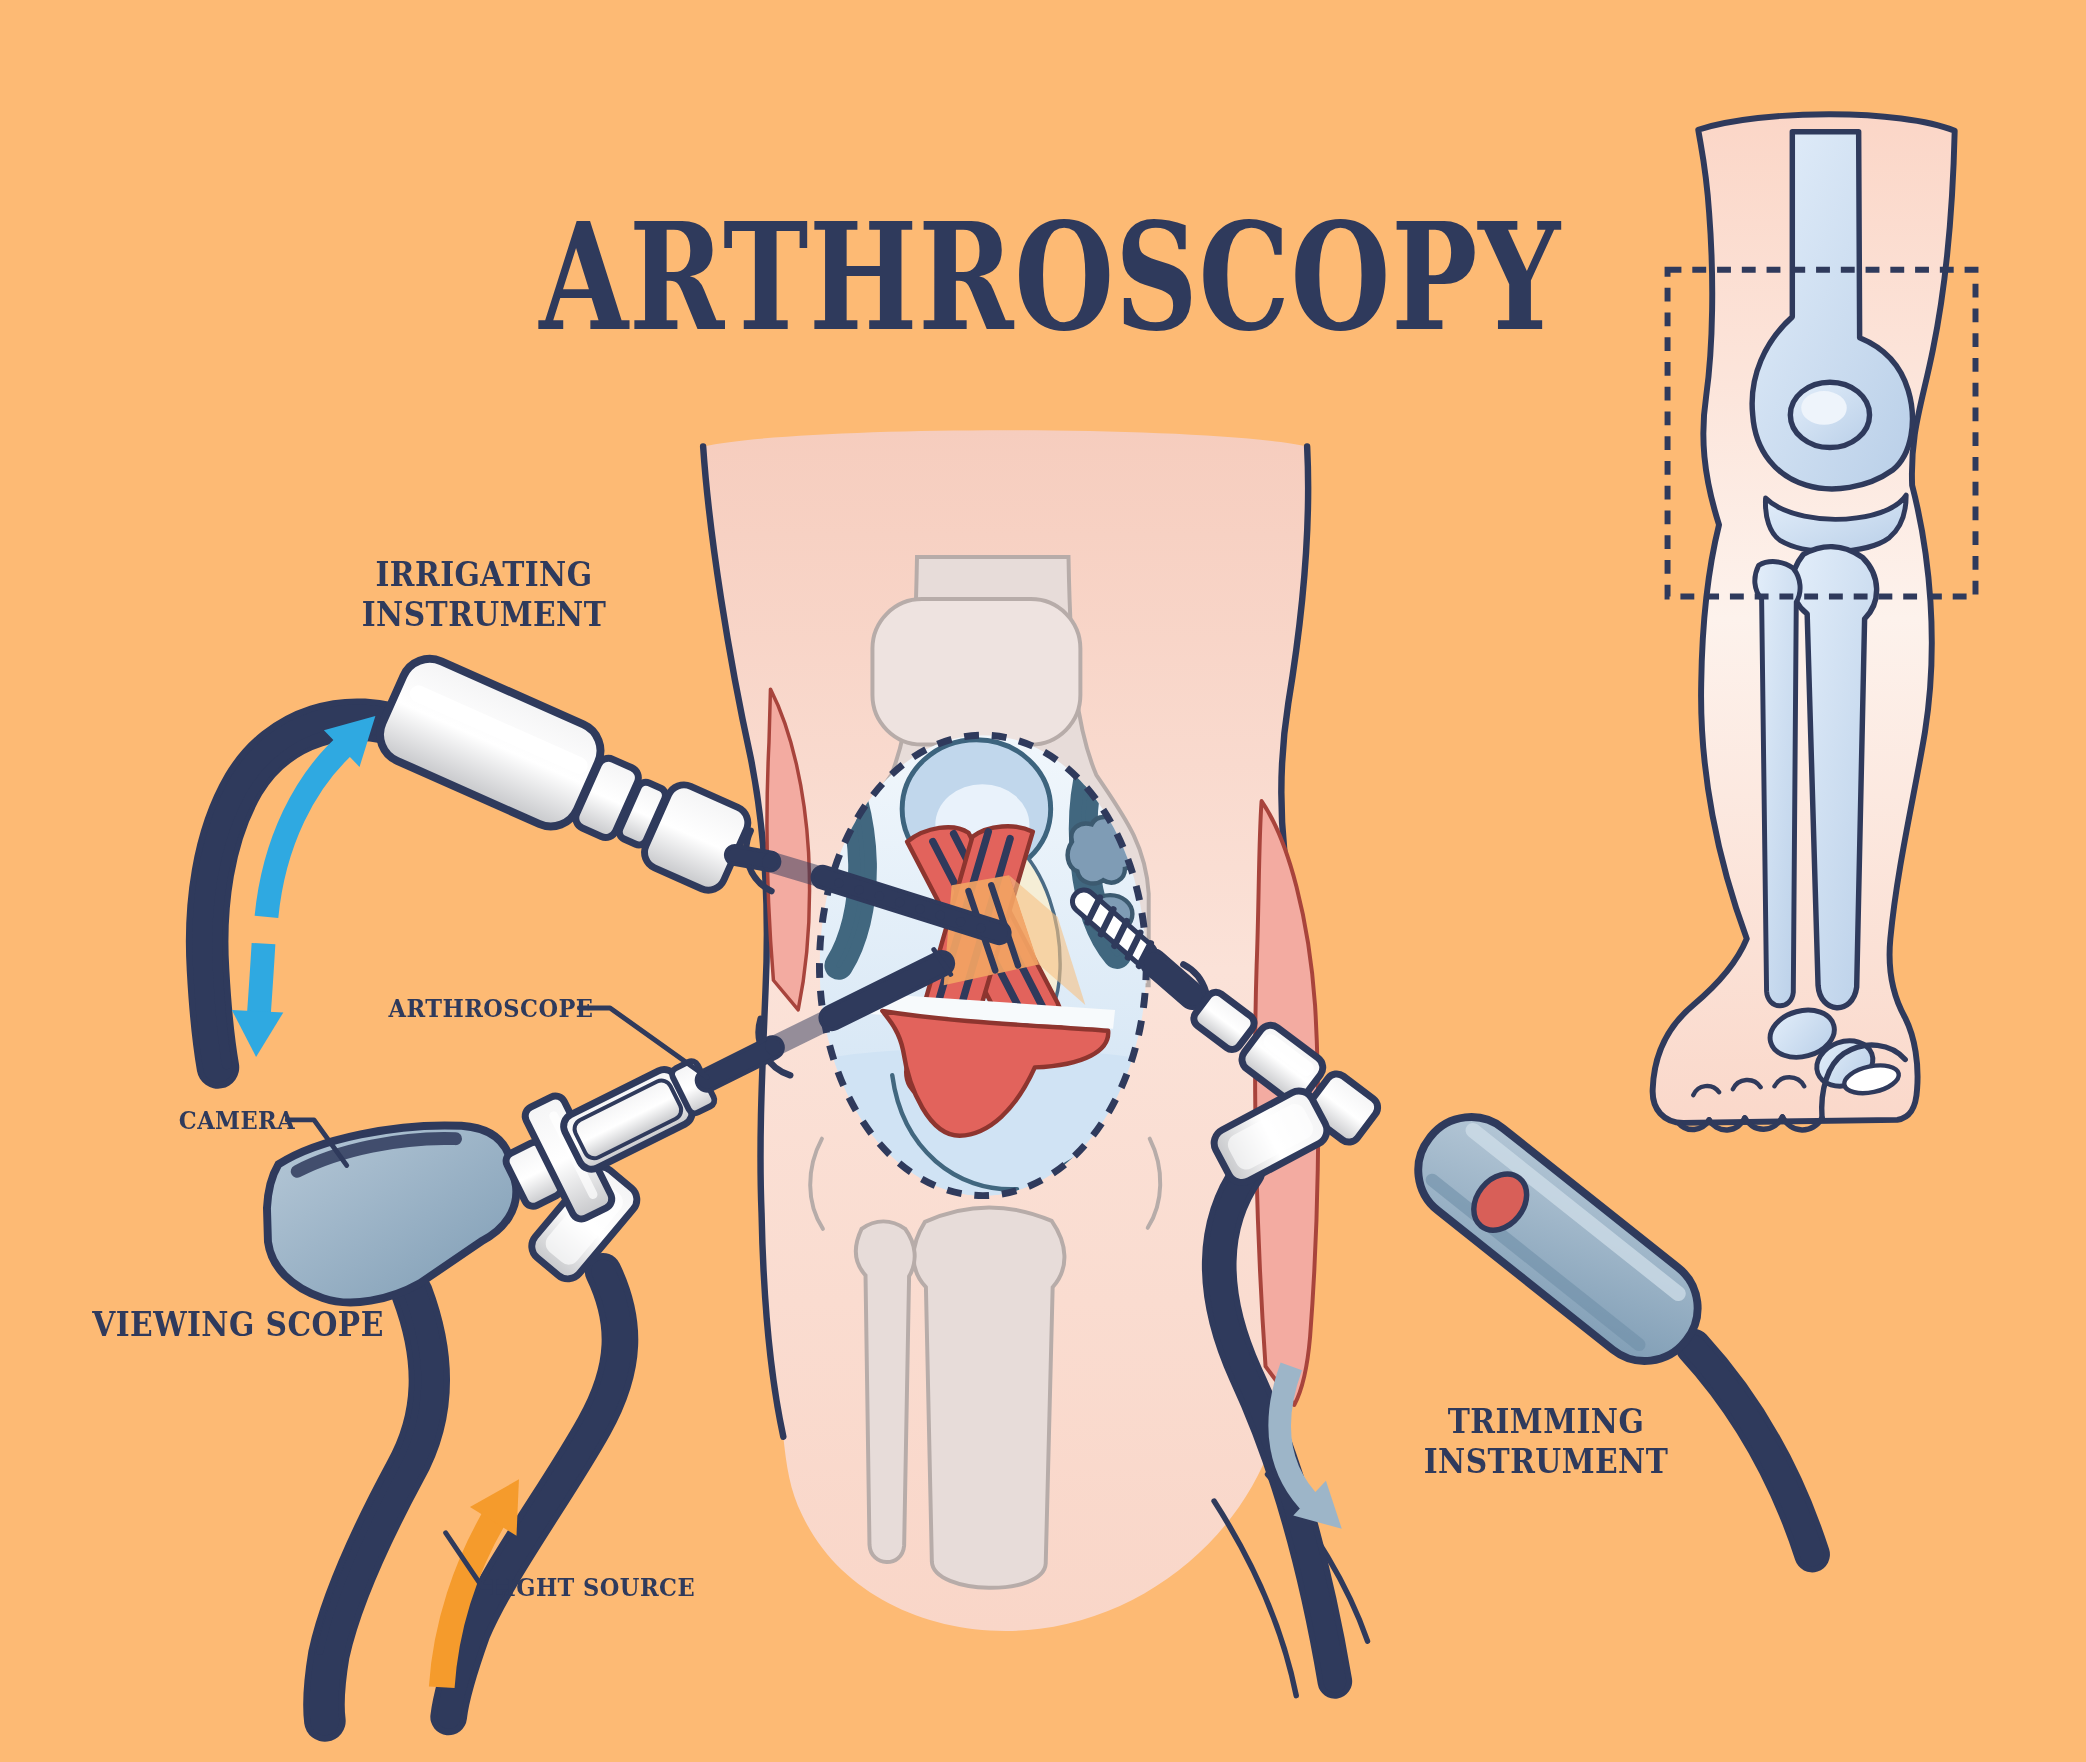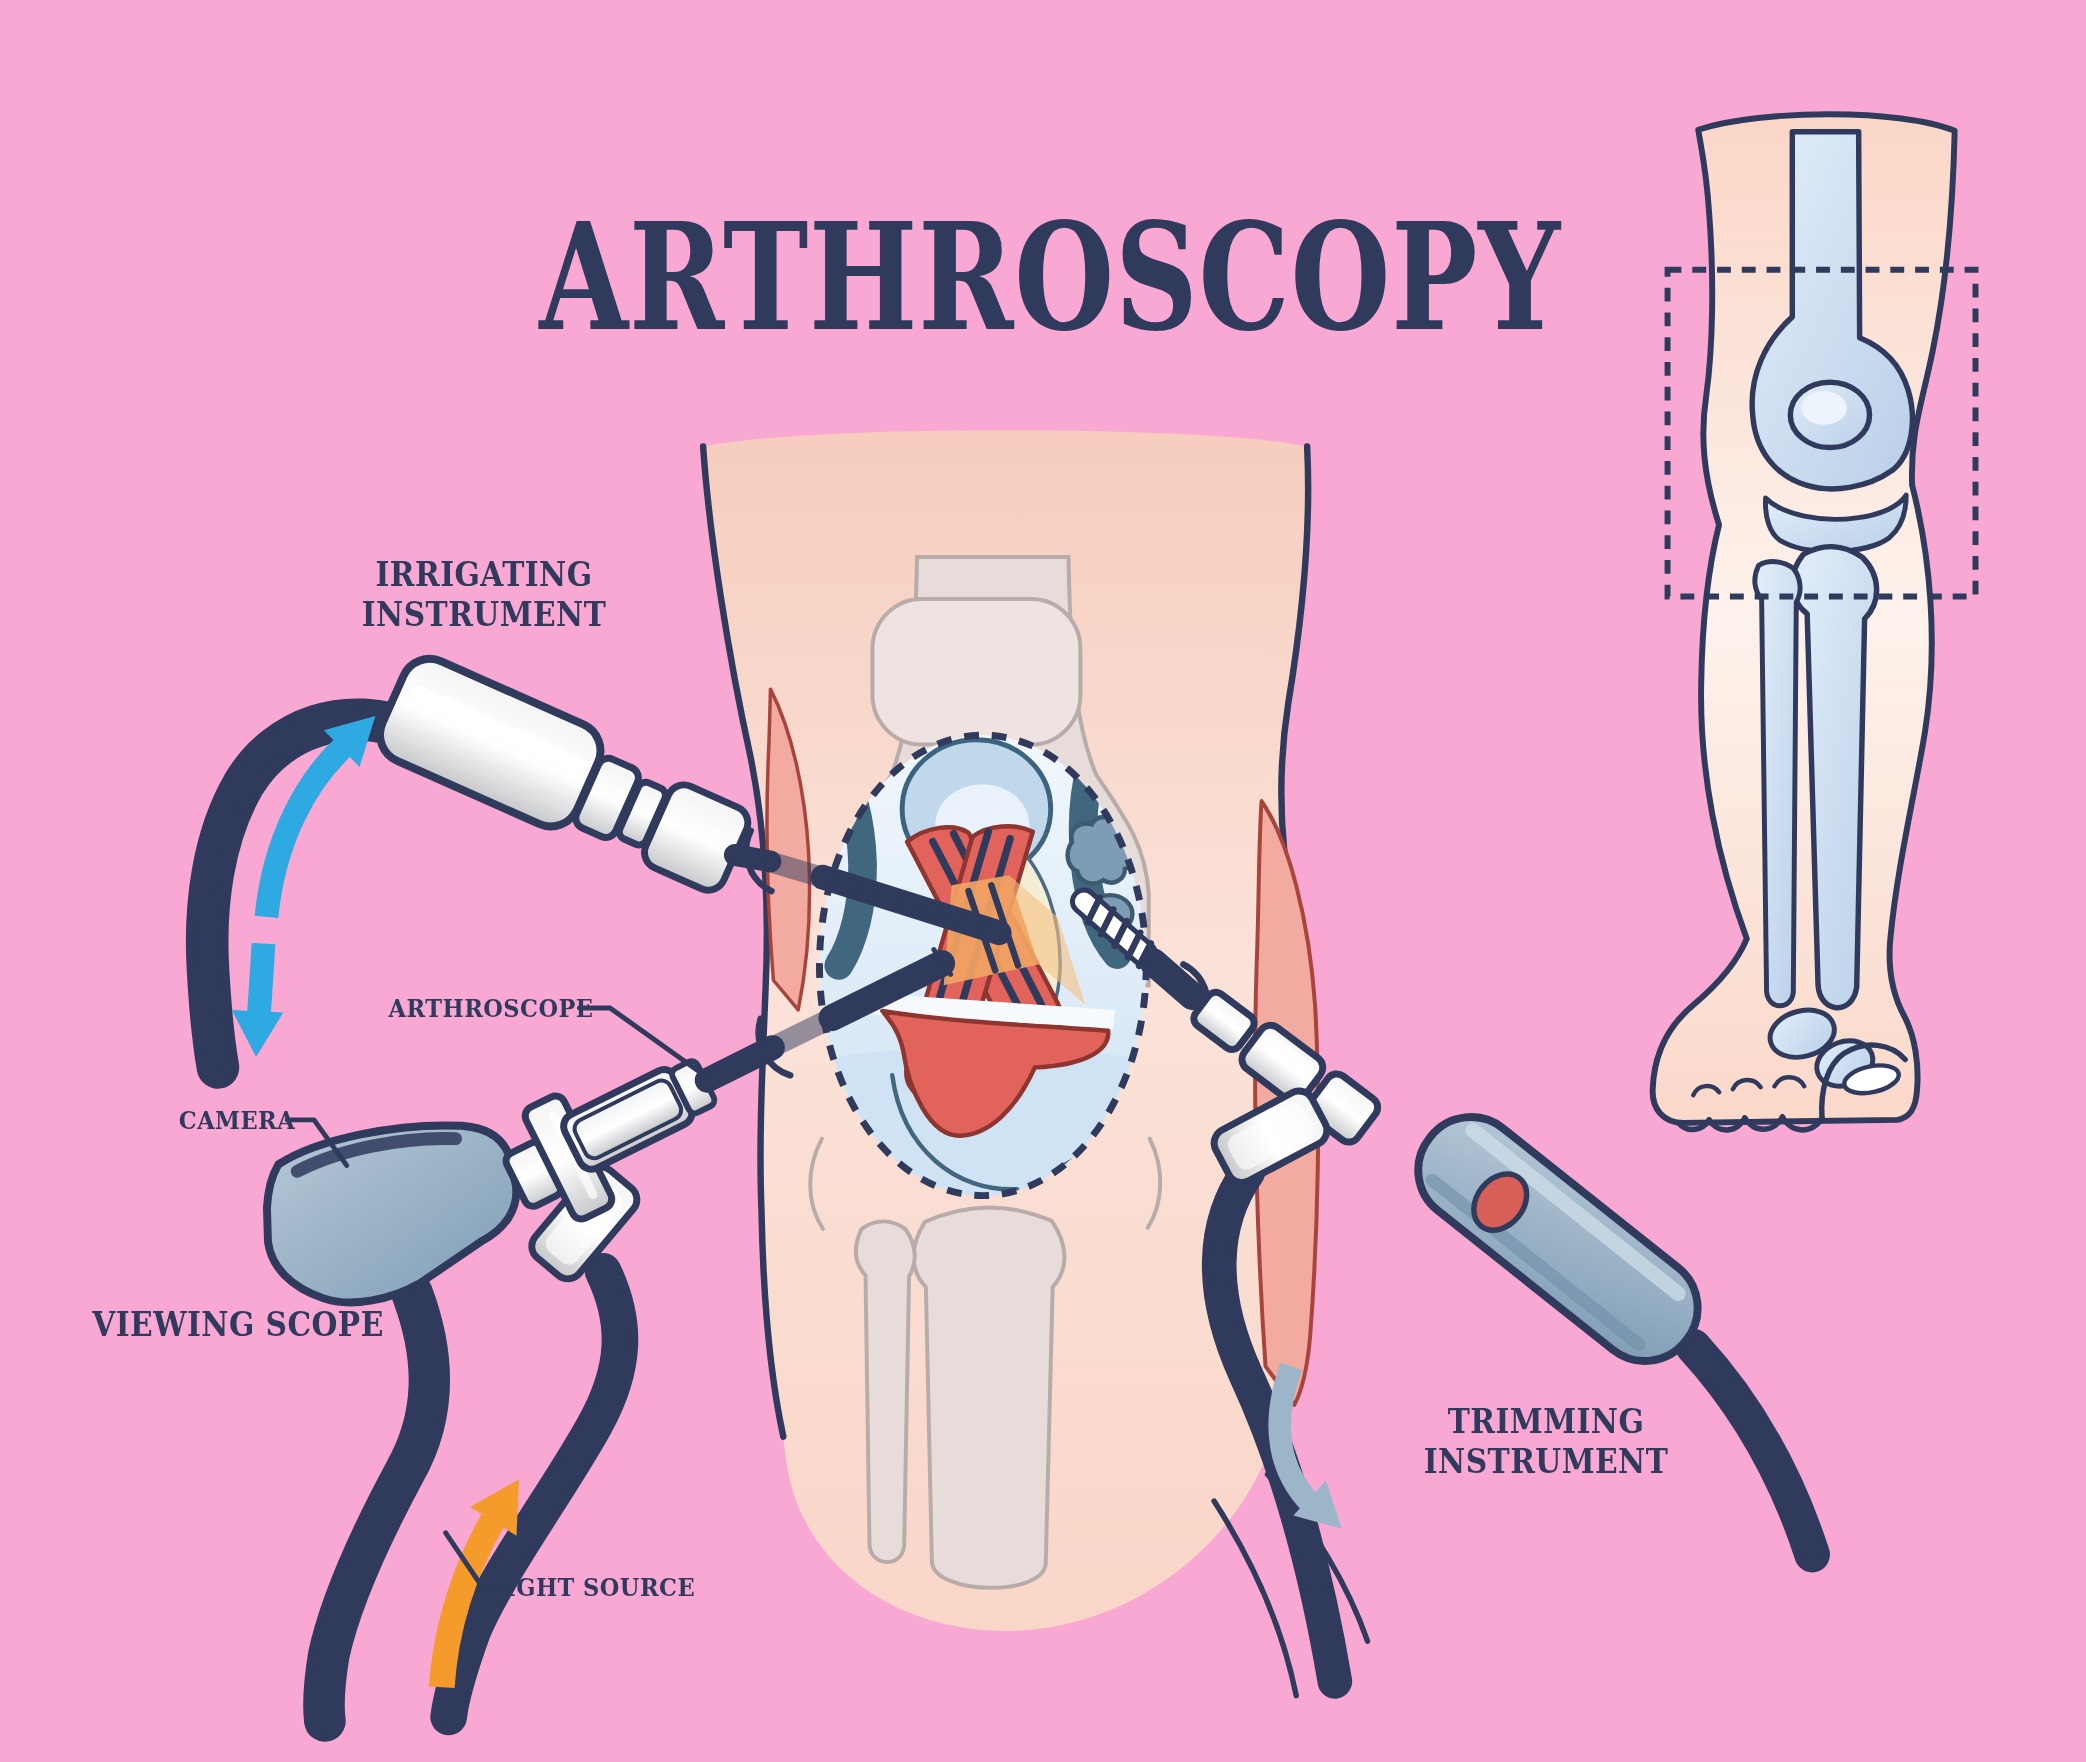--- a/index.html
+++ b/index.html
@@ -6,21 +6,21 @@
     --ink:#2f3a5c; --skin:#f8d5c7; --skin_deep:#f2c3b2; --skin_edge:#9c3f3b;
     --bone_ghost:#e7dcd9; --bone_ghost_line:#b7aca9; --joint_bg:#e9f2fa;
     --cartilage_line:#41677f; --ligament:#e2635c; --ligament_dark:#8e352f;
     --ligament_stripe:#ee8e86; --ligament_orange:#f2a263; --muscle:#f3aba1;
     --muscle_line:#a8443c; --silver:#d9dadc; --blue_gray:#8aa5bc; --cable:#b6c7d6;
     --cyan:#2fa9e1; --orange:#f59b2c; --gray_arrow:#9db5c8; --button_red:#d85f58;
     --loose_body:#7f9cb5; --loose_body_line:#3c5a70; --incision:#8a2e2c;
   }
   html,body{margin:0;padding:0;background:#fff;}
   body{width:2087px;height:1762px;overflow:hidden;}
-  .stage{position:relative;width:2086px;height:1762px;background:#f9a8d4;}
+  .stage{position:relative;width:2086px;height:1762px;background:#fdba74;}
   #art{position:absolute;left:0;top:0;}
   .lbl{position:absolute;font-family:"DejaVu Serif","Liberation Serif",serif;font-weight:bold;
        color:var(--ink);text-align:center;white-space:nowrap;letter-spacing:0.5px;
        transform:translate(-50%,-50%) scaleX(.9);}
   .big{font-size:33px;line-height:1.2;}
   .sm{font-size:25px;}
   .ttl{position:absolute;font-family:"DejaVu Serif","Liberation Serif",serif;font-weight:bold;
        color:var(--ink);white-space:nowrap;font-size:147px;letter-spacing:1px;
        transform:translate(-50%,-50%) scaleX(.78);}
   #art .ln{fill:none;stroke:var(--ink);stroke-linecap:round;stroke-linejoin:round;}

